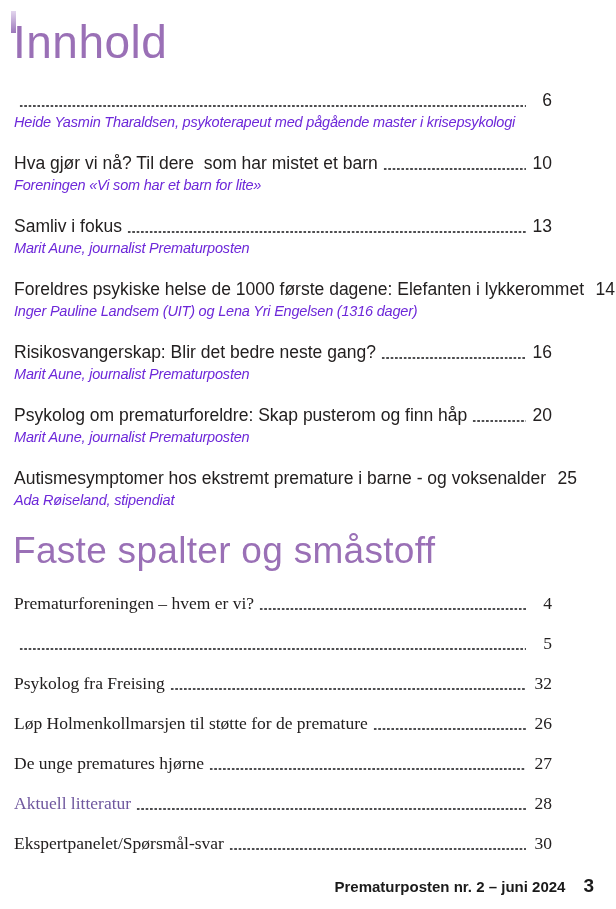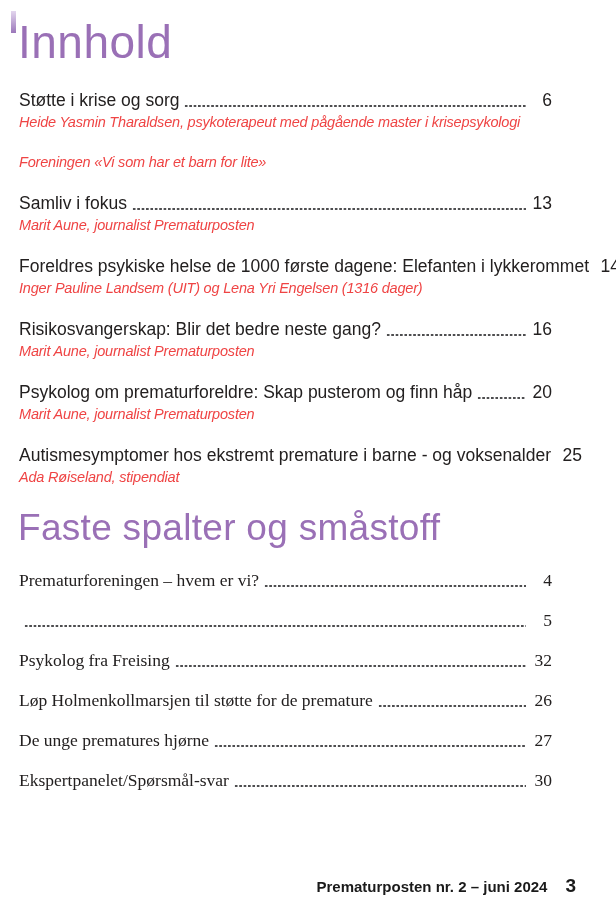--- a/index.html
+++ b/index.html
@@ -10,21 +10,21 @@
     color: #232020;
     position: relative;
     overflow: hidden;
   }
   .corner-bar {
     position: absolute;
     left: 11px; top: 11px;
     width: 5px; height: 22px;
     background: linear-gradient(to bottom, #e3d6ee, #9b77ba);
   }
-  .content { padding: 8px 64px 0 19px; }
+  .content { padding: 8px 64px 0 14px; }
   h1.section-heading {
     font-size: 46px;
     font-weight: 300;
     line-height: 1.15;
     color: var(--heading_purple, #9a70b6);
     margin: 8px 0 20px -1px;
     letter-spacing: 0.5px;
   }
   h2.section-heading {
     font-size: 37px;
@@ -62,26 +62,26 @@
     font-size: 17.5px;
     color: var(--text_dark, #232020);
     flex: 0 0 auto;
     min-width: 21px;
     text-align: right;
   }
   .sub {
     font-size: 14.5px;
     font-style: italic;
     line-height: 21px;
-    color: #ef4444;
+    color: #6d28d9;
     letter-spacing: -0.2px;
   }
   .footer {
     position: absolute;
-    right: 40px;
+    right: 22px;
     bottom: 12px;
     display: flex;
     align-items: baseline;
     gap: 18px;
   }
   .footer .issue {
     font-size: 15px;
     font-weight: 600;
     color: #1a1a1a;
   }
@@ -96,28 +96,32 @@
 
 <div class="corner-bar"></div>
 
 <div class="content">
 
   <h1 class="section-heading">Innhold</h1>
 
   <div>
     <div class="entry1">
       <div class="row">
-        <span class="t">Støtte i krise og sorg</span>
         <span class="dots"></span>
         <span class="pg">6</span>
       </div>
       <div class="sub">Heide Yasmin Tharaldsen, psykoterapeut med pågående master i krisepsykologi</div>
     </div>
 
     <div class="entry1">
+      <div class="row">
+        <span class="t">Hva gjør vi nå? Til dere  som har mistet et barn</span>
+        <span class="dots"></span>
+        <span class="pg">10</span>
+      </div>
       <div class="sub">Foreningen «Vi som har et barn for lite»</div>
     </div>
 
     <div class="entry1">
       <div class="row">
         <span class="t">Samliv i fokus</span>
         <span class="dots"></span>
         <span class="pg">13</span>
       </div>
       <div class="sub">Marit Aune, journalist Prematurposten</div>
@@ -195,20 +199,27 @@
     </div>
 
     <div class="entry2">
       <div class="row">
         <span class="t">De unge prematures hjørne</span>
         <span class="dots"></span>
         <span class="pg">27</span>
       </div>
     </div>
 
+    <div class="entry2">
+      <div class="row">
+        <span class="t hl">Aktuell litteratur</span>
+        <span class="dots"></span>
+        <span class="pg">28</span>
+      </div>
+    </div>
 
     <div class="entry2">
       <div class="row">
         <span class="t">Ekspertpanelet/Spørsmål-svar</span>
         <span class="dots"></span>
         <span class="pg">30</span>
       </div>
     </div>
   </div>
 

